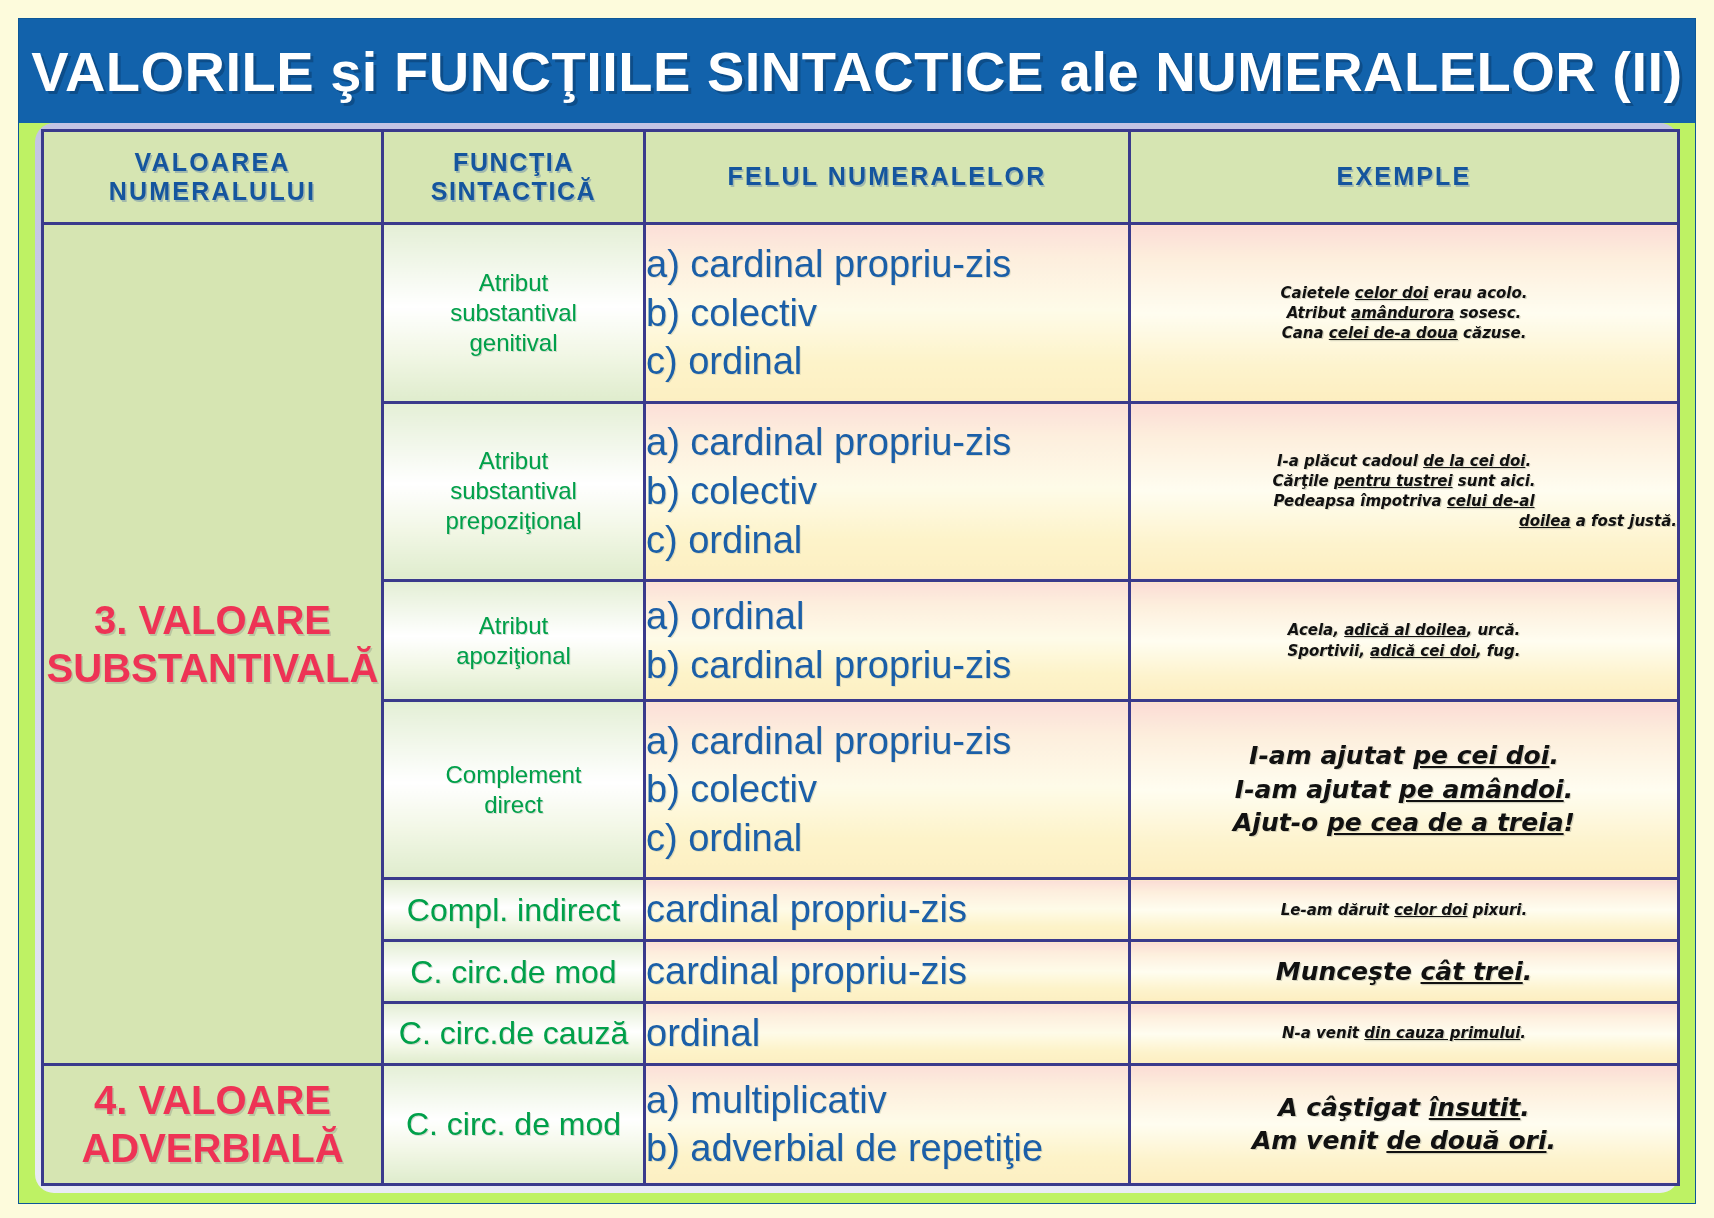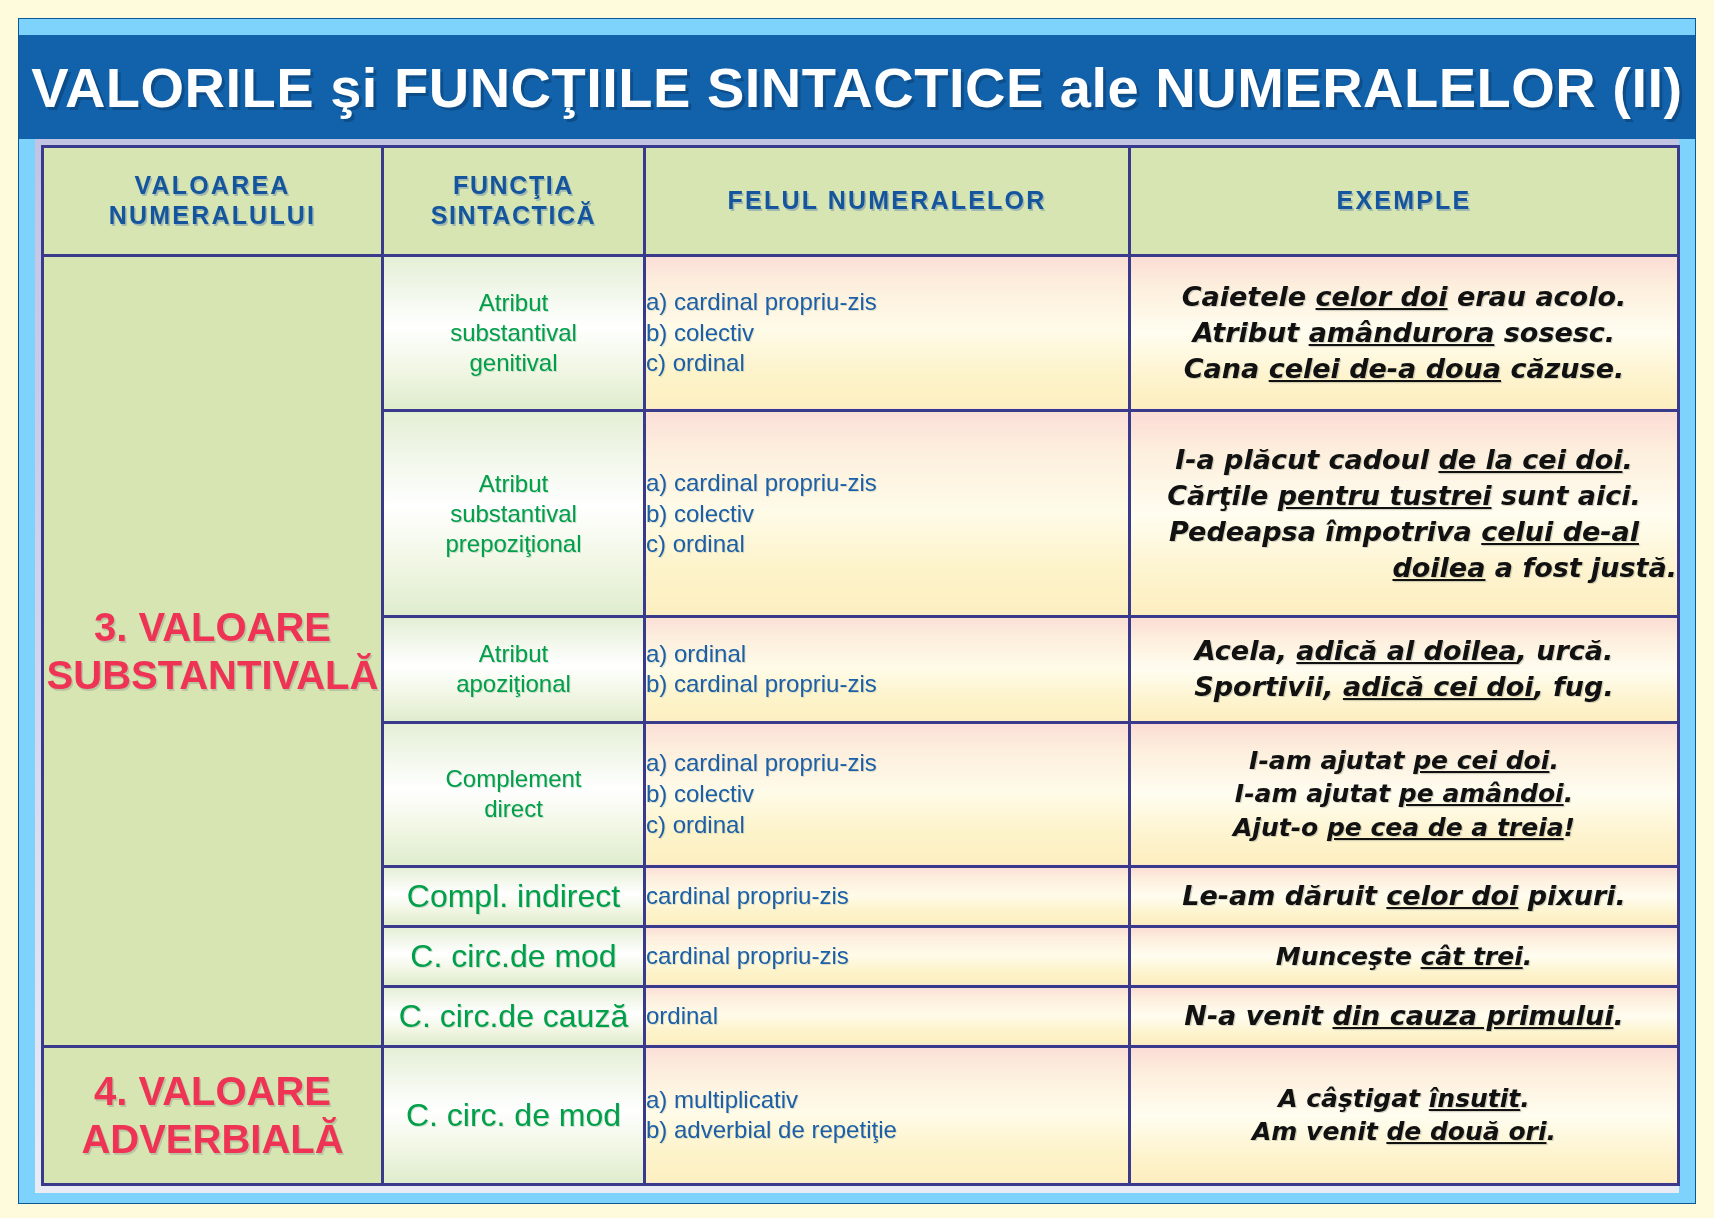--- a/index.html
+++ b/index.html
@@ -21,23 +21,23 @@
     width: 1714px;
     height: 1218px;
     background: #fdfbdc;
     box-sizing: border-box;
     padding: 18px 18px 14px 18px;
   }
   #blueframe {
     width: 100%;
     height: 100%;
     box-sizing: border-box;
-    background: #7dd3fc;
+    background: #bef264;
     border: 1px solid #0d5798;
-    padding: 16px 0 10px 0;
+    padding: 0 0 10px 0;
     display: flex;
     flex-direction: column;
     justify-content: flex-end;
   }
 
   
   #titlebar {
     flex: 0 0 auto;
     height: 104px;
     display: flex;
@@ -56,20 +56,21 @@
   }
 
   
   #tablewrap {
     flex: 1 1 auto;
     margin: 0 16px 0 16px;
     background: linear-gradient(180deg,#c3c4e4 0%, #ccd0ea 35%, #e9ecf4 100%);
     padding: 6px 5px 7px 6px;
     box-sizing: border-box;
     display: flex;
+    border-radius: 19px;
   }
   table.grid {
     width: 100%;
     height: 100%;
     border-collapse: collapse;
     table-layout: fixed;
     background: #d6e5b2;
     border: 3px solid #3a3a8c;
     box-sizing: border-box;
   }
@@ -123,21 +124,21 @@
     padding: 4px 5px;
     text-shadow: 1px 1px 0 rgba(170,190,170,0.5);
   }
   td.funccell.sm { font-size: 32px; }
 
   
   td.kindcell {
     background: linear-gradient(180deg,#fbdfd8 0%, #fdeedd 18%, #fefbe8 48%, #fdf3c9 78%, #fcefc2 100%);
     text-align: left;
     color: #1b5fa8;
-    font-size: 24px;
+    font-size: 38px;
     line-height: 1.28;
     padding: 6px 6px 6px 22px;
     text-shadow: 1px 1px 0 rgba(190,190,160,0.45);
   }
 
   
   td.excell {
     background: linear-gradient(180deg,#fbdcd5 0%, #fdefdd 20%, #fffdf0 50%, #fdf3cd 80%, #fdeec0 100%);
     color: #111111;
     font-family: "DejaVu Sans", sans-serif;
@@ -147,21 +148,21 @@
     line-height: 1.34;
     padding: 6px 12px 6px 12px;
     text-align: center;
   }
   td.excell .ex {
     display: block;
     white-space: nowrap;
     text-shadow: 1.2px 1.2px 0 rgba(160,160,140,0.45);
   }
   td.excell .u { text-decoration: underline; }
-  td.excell.sm .ex { font-size: 27px; font-style: italic; }
+  td.excell.sm .ex { font-size: 15px; font-style: italic; }
 
   .indent-right { text-align: right; }
 </style>
 </head>
 <body>
 
 <div id="poster">
   <div id="blueframe">
 
     <div id="titlebar">

